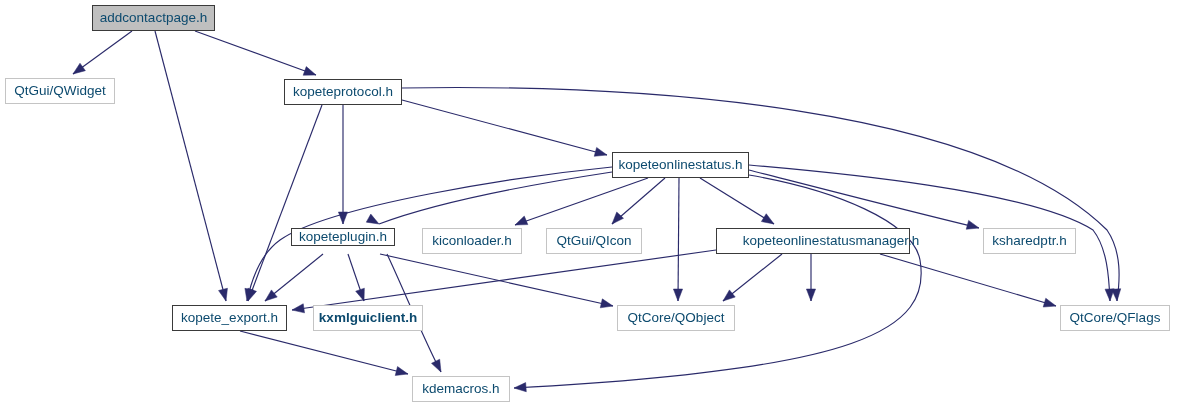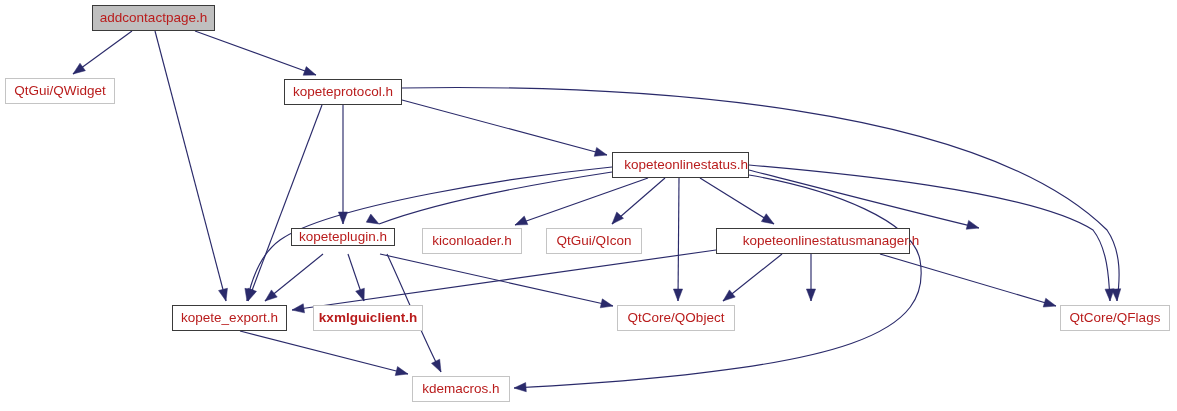--- a/index.html
+++ b/index.html
@@ -20,21 +20,21 @@
     pointer-events:none;
   }
   .node{
     position:absolute;
     box-sizing:border-box;
     display:flex;
     align-items:center;
     justify-content:center;
     font-size:13.5px;
     line-height:1;
-    color:#b91c1c;
+    color:#0c4a6e;
     white-space:nowrap;
     letter-spacing:0px;
   }
   .node.local{
     background:#ffffff;
     border:1.4px solid #3a3a3a;
   }
   .node.ext{
     background:#ffffff;
     border:1px solid #c4c4c4;
@@ -106,34 +106,37 @@
     </svg>
 <div class="node root" style="left: 92px; top: 5px; width: 123px; height: 26px;">
       <span class="node-label">addcontactpage.h</span>
     </div>
     <div class="node ext" style="left: 5px; top: 78px; width: 110px; height: 26px;">
       <span class="node-label">QtGui/QWidget</span>
     </div>
     <div class="node local" style="left: 284px; top: 79px; width: 118px; height: 26px;">
       <span class="node-label">kopeteprotocol.h</span>
     </div>
-    <div class="node local" style="left: 612px; top: 152px; width: 137px; height: 26px; justify-content: flex-end;">
+    <div class="node local" style="left: 612px; top: 152px; width: 137px; height: 26px;">
       <span class="node-label">kopeteonlinestatus.h</span>
     </div>
     <div class="node local" style="left: 291px; top: 228px; width: 104px; height: 18px;">
       <span class="node-label">kopeteplugin.h</span>
     </div>
     <div class="node ext" style="left: 546px; top: 228px; width: 96px; height: 26px;">
       <span class="node-label">QtGui/QIcon</span>
     </div>
     <div class="node ext" style="left: 422px; top: 228px; width: 100px; height: 26px;">
       <span class="node-label">kiconloader.h</span>
     </div>
     <div class="node local" style="left: 716px; top: 228px; width: 194px; height: 26px; padding-left: 36px;">
       <span class="node-label">kopeteonlinestatusmanager.h</span>
+    </div>
+    <div class="node ext" style="left: 983px; top: 228px; width: 93px; height: 26px;">
+      <span class="node-label">ksharedptr.h</span>
     </div>
     <div class="node local" style="left: 172px; top: 305px; width: 115px; height: 26px;">
       <span class="node-label">kopete_export.h</span>
     </div>
     <div class="node ext" style="left: 313px; top: 305px; width: 110px; height: 26px; font-weight: bold;">
       <span class="node-label">kxmlguiclient.h</span>
     </div>
     <div class="node ext" style="left: 617px; top: 305px; width: 118px; height: 26px;">
       <span class="node-label">QtCore/QObject</span>
     </div>

